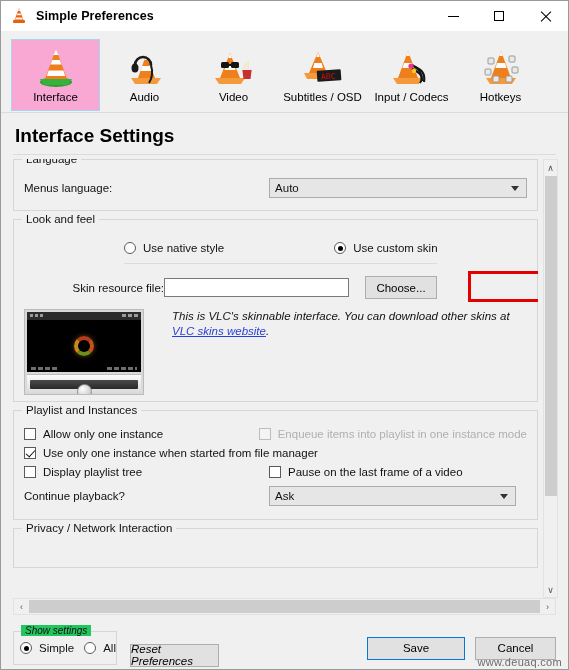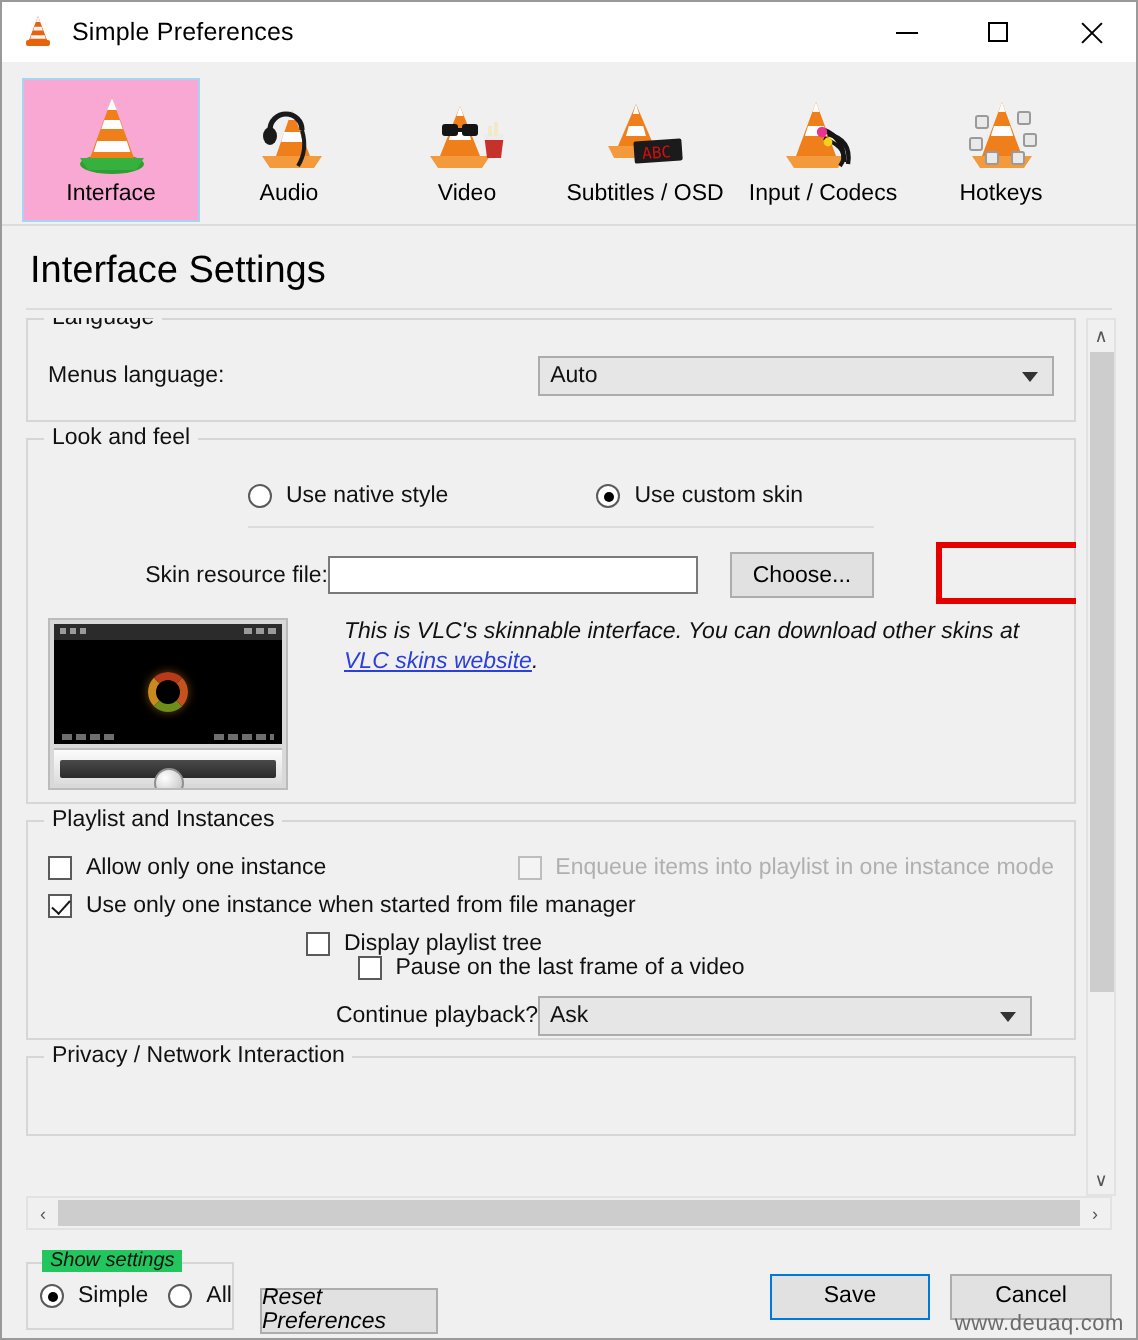--- a/index.html
+++ b/index.html
@@ -18,21 +18,21 @@
   }
 
   
   .titlebar {
     height: 30px; background: #ffffff;
     display: flex; align-items: center;
     flex: 0 0 30px;
   }
   .tb-icon { width: 18px; height: 18px; margin-left: 9px; margin-right: 8px;
              position: relative; flex: 0 0 18px; }
-  .tb-title { font-size: 12.5px; color: #000; letter-spacing: .1px; }
+  .tb-title { font-size: 12.5px; color: #000; letter-spacing: .1px; font-weight: bold; }
   .tb-spacer { flex: 1 1 auto; }
   .tb-btn {
     width: 46px; height: 30px; display: flex;
     align-items: center; justify-content: center;
     font-size: 12px; color: #000; cursor: default;
   }
   .glyph-min { width: 11px; height: 1px; background: #000; }
   .glyph-max { width: 10px; height: 10px; border: 1px solid #000; }
   .glyph-close { position: relative; width: 11px; height: 11px; }
   .glyph-close:before, .glyph-close:after {
@@ -59,21 +59,21 @@
   }
   .tool.selected { background: #f9a8d4; border: 1px solid #a8d4f2; }
   .tool .ico { width: 48px; height: 44px; position: relative; }
   .tool .lbl { font-size: 11.5px; color: #000; margin-top: 2px; white-space: nowrap; }
 
   
   .page-head {
     flex: 0 0 42px; padding: 12px 14px 0 14px;
     position: relative;
   }
-  .page-head h1 { font-size: 19px; font-weight: normal; color: #000; }
+  .page-head h1 { font-size: 19px; font-weight: bold; color: #000; }
   .head-rule {
     position: absolute; left: 12px; right: 12px; bottom: 0;
     height: 1px; background: #dcdcdc;
   }
 
   
   .viewport {
     flex: 1 1 auto; position: relative;
     margin: 4px 0 0 0; overflow: hidden;
     background: #f0f0f0;
@@ -416,21 +416,21 @@
       </div>
 
       <div class="group" style="height:183px;">
         <span class="legend">Look and feel</span>
 
         <div class="row" style="margin-top:12px; padding-left:100px;">
           <div class="radio">
             <span class="dot"></span>
             <span class="txt">Use native style</span>
           </div>
-          <div class="radio on" style="margin-left:74px;text-align:right;">
+          <div class="radio on" style="margin-left:110px;text-align:right;">
             <span class="dot"></span>
             <span class="txt">Use custom skin</span>
           </div>
         </div>
 
         <div style="height:1px;background:#dcdcdc;margin:9px 90px 0 100px;"></div>
 
         <div class="row" style="margin-top:12px; position:relative;">
           <span class="lab" style="width:140px; text-align:right; ">Skin resource file:</span>
           <input class="tinput" style="width: 185px;" type="text" value="" placeholder="">
@@ -477,33 +477,33 @@
           </div>
         </div>
 
         <div class="row" style="margin-top:7px;">
           <div class="check on">
             <span class="box"></span>
             <span class="txt">Use only one instance when started from file manager</span>
           </div>
         </div>
 
-        <div class="row" style="margin-top:7px;flex-direction:column;">
+        <div class="row" style="margin-top:7px;">
           <div class="check" style="width:245px;">
             <span class="box"></span>
             <span class="txt">Display playlist tree</span>
           </div>
           <div class="check">
             <span class="box"></span>
             <span class="txt">Pause on the last frame of a video</span>
           </div>
         </div>
 
         <div class="row" style="margin-top:8px;">
-          <span class="lab" style="width:245px;text-align:right;">Continue playback?</span>
+          <span class="lab" style="width:245px;">Continue playback?</span>
           <div class="combo" style="width:247px;">
             <span>Ask</span>
             <span class="arrow"></span>
           </div>
         </div>
       </div>
 
       <div class="group" style="height:40px;">
         <span class="legend">Privacy / Network Interaction</span>
       </div>
@@ -546,21 +546,21 @@
         <span class="txt">All</span>
       </div>
     </div>
 
     <div class="btn" style="width:89px;margin-left:13px;margin-top:20px;font-style:italic;">
       <span>Reset Preferences</span>
     </div>
 
     <span style="flex:1 1 auto;"></span>
 
-    <div class="btn default-btn" style="width:80px;margin-top:6px;margin-left:48px;">
+    <div class="btn default-btn" style="width:98px;margin-top:6px;margin-left:48px;">
       <span>Save</span>
     </div>
     <div class="btn" style="width:81px;margin-left:10px;margin-top:6px;">
       <span>Cancel</span>
     </div>
 
     <div class="watermark">www.deuaq.com</div>
   </div>
 
 </div>

